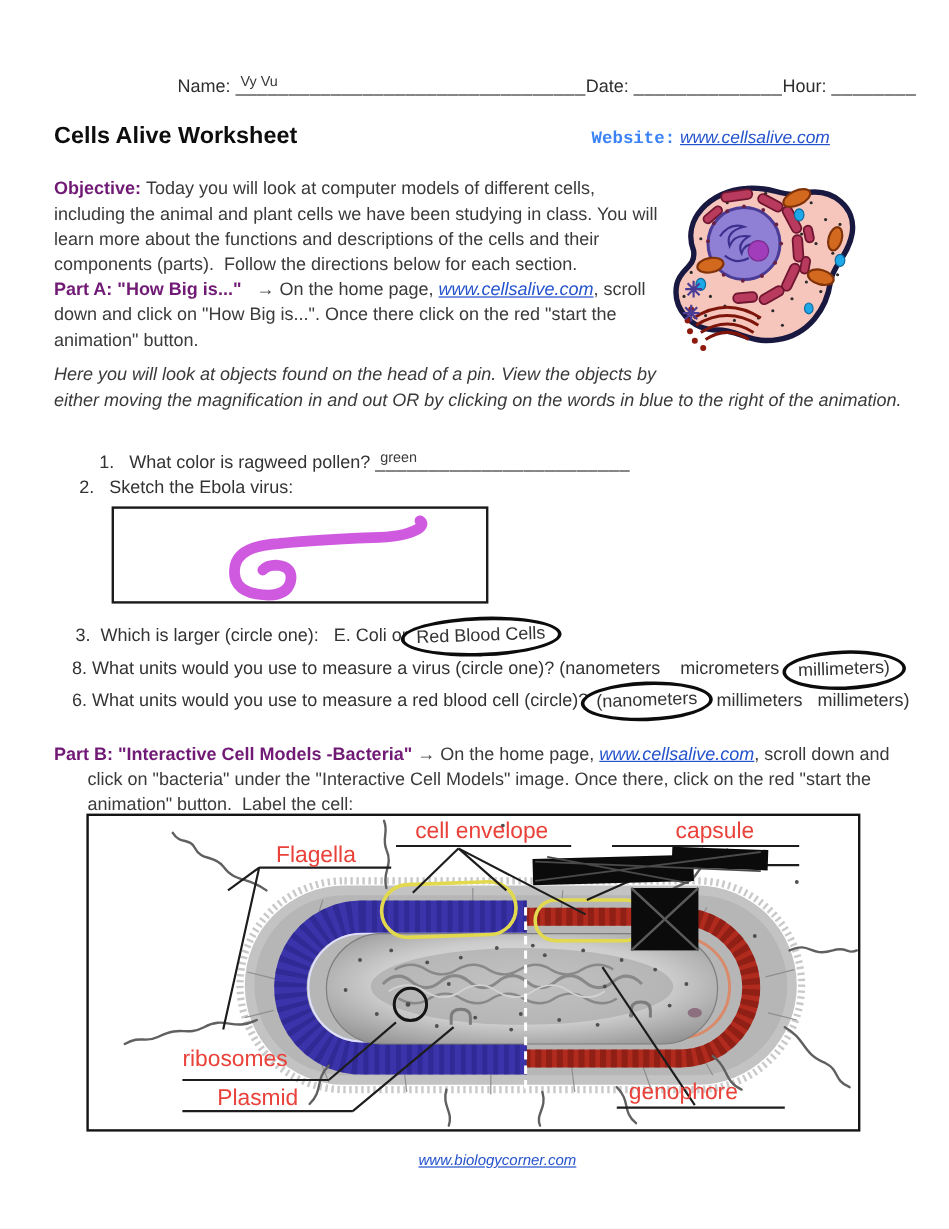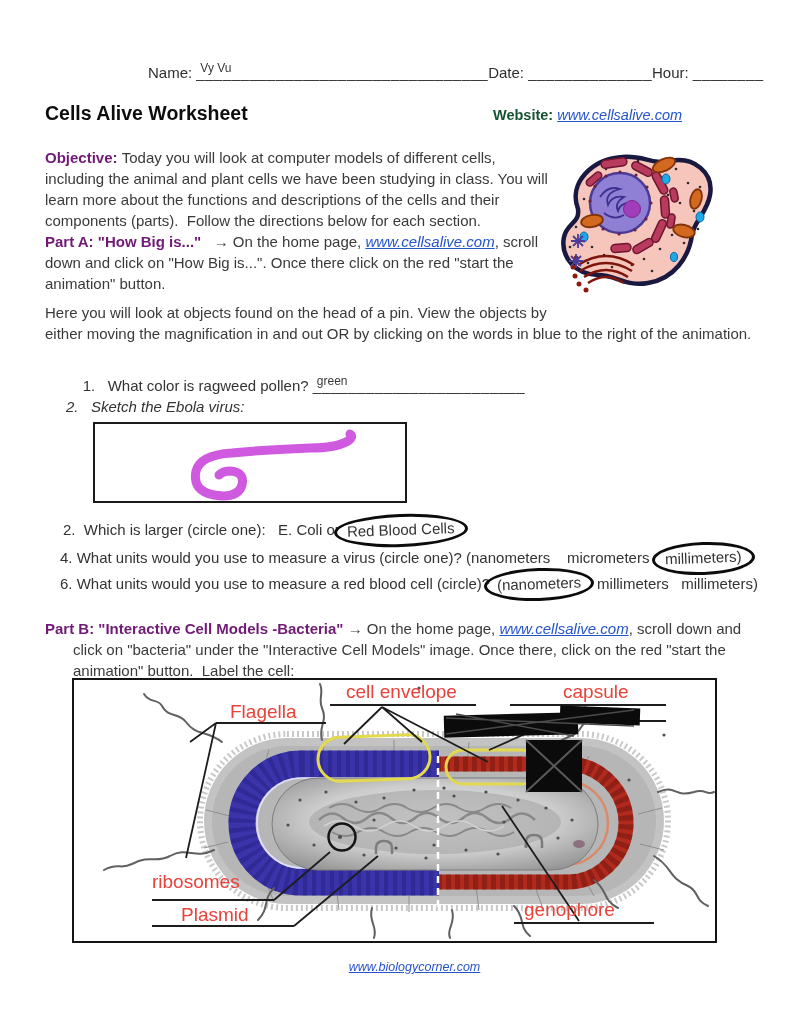--- a/index.html
+++ b/index.html
@@ -10,27 +10,27 @@
   .seg-bold{font-weight:bold;color:#701a75;}
   .seg-link{color:#2553cc;text-decoration:underline;cursor:pointer;font-style:italic;}
   .seg-circled{display:inline-block;border:3.5px solid #0c0c0c;border-radius:50%;
                padding:4px 10px 6px;margin:-4px -10px -6px;transform:rotate(-2deg);}
   .blank{letter-spacing:0.5px;color:#2e2e2e;}
   .ans-wrap{position:relative;display:inline-block;}
   .ans-over{position:absolute;left:4px;top:-3px;font-size:12px;color:#3a3a3a;white-space:nowrap;}
   #name-row{left:148px;top:64px;font-size:15px;color:#2e2e2e;}
   #title{left:45px;top:102px;font-size:19.5px;font-weight:bold;color:#0d0d0d;}
   #website-row{left:493px;top:107px;font-size:14.5px;}
-  #website-label{font-weight:bold;color:#14532d;}
+  #website-label{font-weight:bold;color:#3b82f6;font-family:Liberation Mono, monospace;}
   #objective{left:45px;top:147px;width:512px;font-size:15px;line-height:21px;}
   #animal-cell{left:548px;top:138px;width:170px;height:162px;}
-  #intro{left:45px;top:302px;width:716px;font-size:15px;line-height:21px;}
+  #intro{left:45px;top:302px;width:716px;font-size:15px;line-height:21px;font-style:italic;}
   .question{font-size:15px;color:#333;text-align:center;}
   #q1{left:66px;top:360px;}
-  #q2{left:66px;top:398px;font-style:italic;}
+  #q2{left:66px;top:398px;}
   #sketch-box{left:93px;top:422px;width:310px;height:77px;border:2.5px solid #1a1a1a;}
   #q3{left:63px;top:518px;}
   #q4{left:60px;top:546px;}
   #q5{left:60px;top:572px;}
   #part-b{left:45px;top:618px;width:700px;font-size:15px;line-height:21px;
           padding-left:28px;text-indent:-28px;}
   #diagram-box{left:72px;top:678px;width:641px;height:261px;border:2.5px solid #141414;background:#fff;}
   svg text{font-family:"Liberation Sans",sans-serif;}
   .dlabel{font-size:19px;fill:#e8423a;}
   #footer{left:0;right:0;top:960px;text-align:center;font-size:12.5px;}
@@ -161,22 +161,22 @@
     <span>1.   What color is ragweed pollen? </span><span class="ans-wrap"><span class="ans-over">green</span><span class="blank">________________________</span></span>
   </div>
 
   <div id="q2" class="abs question pre">2.   Sketch the Ebola virus:</div>
   <div id="sketch-box" class="abs">
     <svg viewBox="0 0 310 77" width="310" height="77">
       <path d="M 255,10 q 4,3 -2,7 q -12,7 -38,7 q -50,2 -78,5 q -32,2 -36,18 q -4,20 18,24 q 24,4 28,-10 q 3,-13 -12,-14 q -7,0 -11,4" fill="none" stroke="#cf5ae0" stroke-width="9" stroke-linecap="round" stroke-linejoin="round"></path>
     </svg>
   </div>
 
-  <div id="q3" class="abs question pre"><span>2.  Which is larger (circle one):   E. Coli or </span><span class="seg-circled">Red Blood Cells</span></div>
-  <div id="q4" class="abs question pre"><span>4. What units would you use to measure a virus (circle one)? (nanometers    micrometers   </span><span class="seg-circled">millimeters)</span></div>
+  <div id="q3" class="abs question pre"><span>3.  Which is larger (circle one):   E. Coli or </span><span class="seg-circled">Red Blood Cells</span></div>
+  <div id="q4" class="abs question pre"><span>8. What units would you use to measure a virus (circle one)? (nanometers    micrometers   </span><span class="seg-circled">millimeters)</span></div>
   <div id="q5" class="abs question pre"><span>6. What units would you use to measure a red blood cell (circle)? </span><span class="seg-circled">(nanometers</span><span>   millimeters   millimeters)</span></div>
 
   <div id="part-b" class="abs pre"><span class="seg-bold">Part B: "Interactive Cell Models -Bacteria" </span><span>→ On the home page, </span><span class="seg-link">www.cellsalive.com</span><span>, scroll down and click on "bacteria" under the "Interactive Cell Models" image. Once there, click on the red "start the animation" button.  Label the cell:</span></div>
 
   <div id="diagram-box" class="abs">
     <svg viewBox="0 0 641 261" width="641" height="261">
       <defs>
         <radialGradient id="cyto" cx="50%" cy="45%" r="68%">
           <stop offset="0%" stop-color="#e9e9e9"></stop>
           <stop offset="55%" stop-color="#cdcdcd"></stop>

